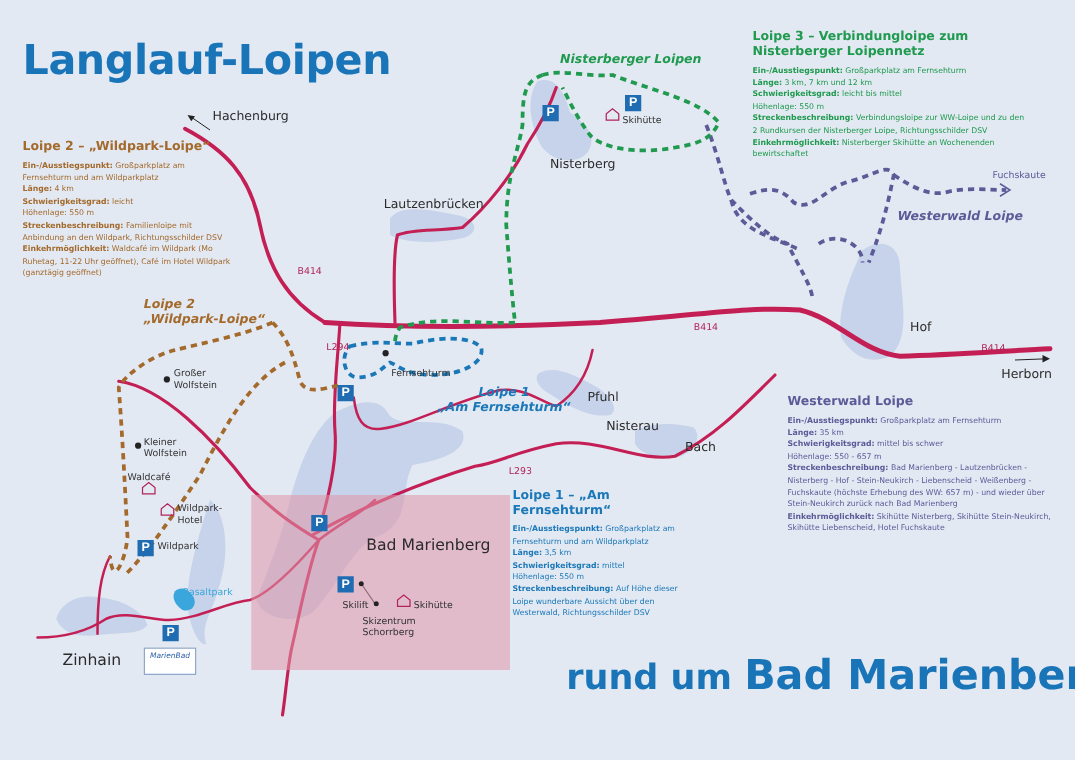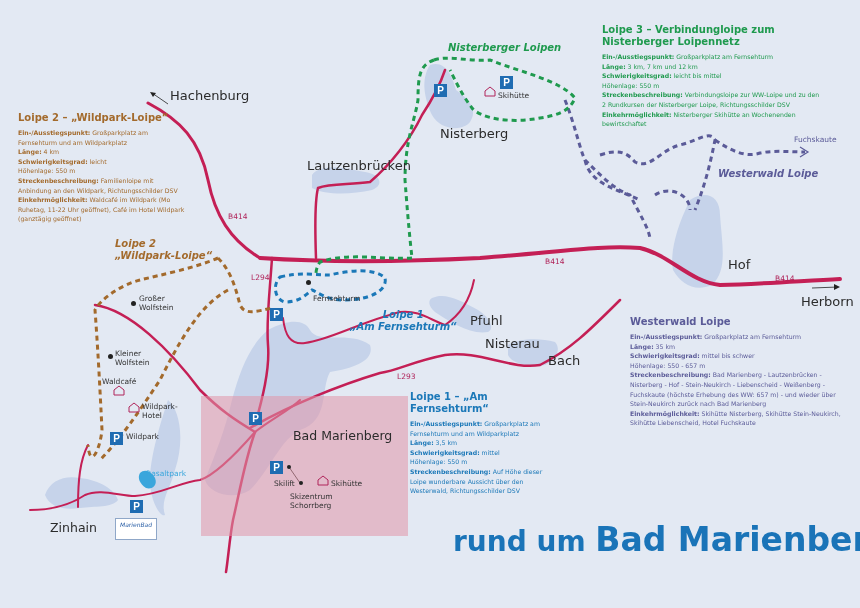--- a/index.html
+++ b/index.html
@@ -3,24 +3,24 @@
 <meta charset="utf-8">
 <style>
   html, body { margin:0; padding:0; }
   body { width:860px; height:608px; overflow:hidden; background:#e3e9f3; font-family:"DejaVu Sans", sans-serif; }
   #map { position:relative; width:860px; height:608px; background:#e3e9f3; overflow:hidden; }
   svg.layer { position:absolute; left:0; top:0; }
   .abs { position:absolute; white-space:nowrap; }
   .title-main { left:18px; top:28px; font-size:33px; font-weight:bold; color:#1a74b8; letter-spacing:-0.3px; }
   .title-sub { left:453px; top:520px; font-size:28px; font-weight:bold; color:#1a74b8; }
   .title-sub .big { font-size:33px; }
-  .place { font-size:13px; color:#2b2b2b; }
+  .place { font-size:10px; color:#2b2b2b; }
   .place-l { font-size:12.5px; color:#2b2b2b; }
   .small { font-size:7.5px; color:#333; }
-  .road { font-size:7.5px; color:#b0245a; }
+  .road { font-size:7.5px; color:#b0245a;margin-left:10px; }
   .route-name { font-size:10px; font-weight:bold; font-style:italic; line-height:12px; }
   .c-brown { color:#a36a2c; }
   .c-green { color:#1f9a4e; }
   .c-blue { color:#1b78b8; }
   .c-purple { color:#5b5b98; }
   .info { position:absolute; font-size:6.2px; line-height:9.6px; white-space:normal; }
   .info h3 { margin:0 0 4px 0; font-size:10px; line-height:12px; font-weight:bold; }
   .info p { margin:0; }
   .info b { font-weight:bold; }
   .pbox { position:absolute; width:13px; height:13px; background:#1f6cb2; color:#fff; font-size:10px; font-weight:bold; text-align:center; line-height:13px; font-family:"Liberation Sans", sans-serif; }
@@ -92,20 +92,21 @@
       <path d="M218,258 C230,270 235,285 240,305 C245,315 255,312 272,308"></path>
       <path d="M218,258 C195,268 160,275 140,280 C120,285 100,300 95,310 C98,350 100,390 102,430 C100,450 90,470 88,445"></path>
       <path d="M228,290 C200,305 180,340 160,380 C140,410 120,440 100,460"></path>
     </g>
 
     <line x1="289" y1="467" x2="300" y2="483" stroke="#333" stroke-width="1"></line>
   </svg>
 
   <div class="bm-rect"></div>
 
+  <div class="abs title-main">Langlauf-Loipen</div>
   <div class="abs title-sub">
     <span>rund um</span>
     <span class="big">Bad Marienberg</span>
   </div>
 
   <div class="abs place" style="left:170px;top:88px;">Hachenburg</div>
   <div class="abs place" style="left:307px;top:158px;">Lautzenbrücken</div>
   <div class="abs place" style="left:440px;top:126px;">Nisterberg</div>
   <div class="abs place" style="left:714px;top:257px;margin-left:14px;">Hof</div>
   <div class="abs place" style="left:801px;top:294px;">Herborn</div>

